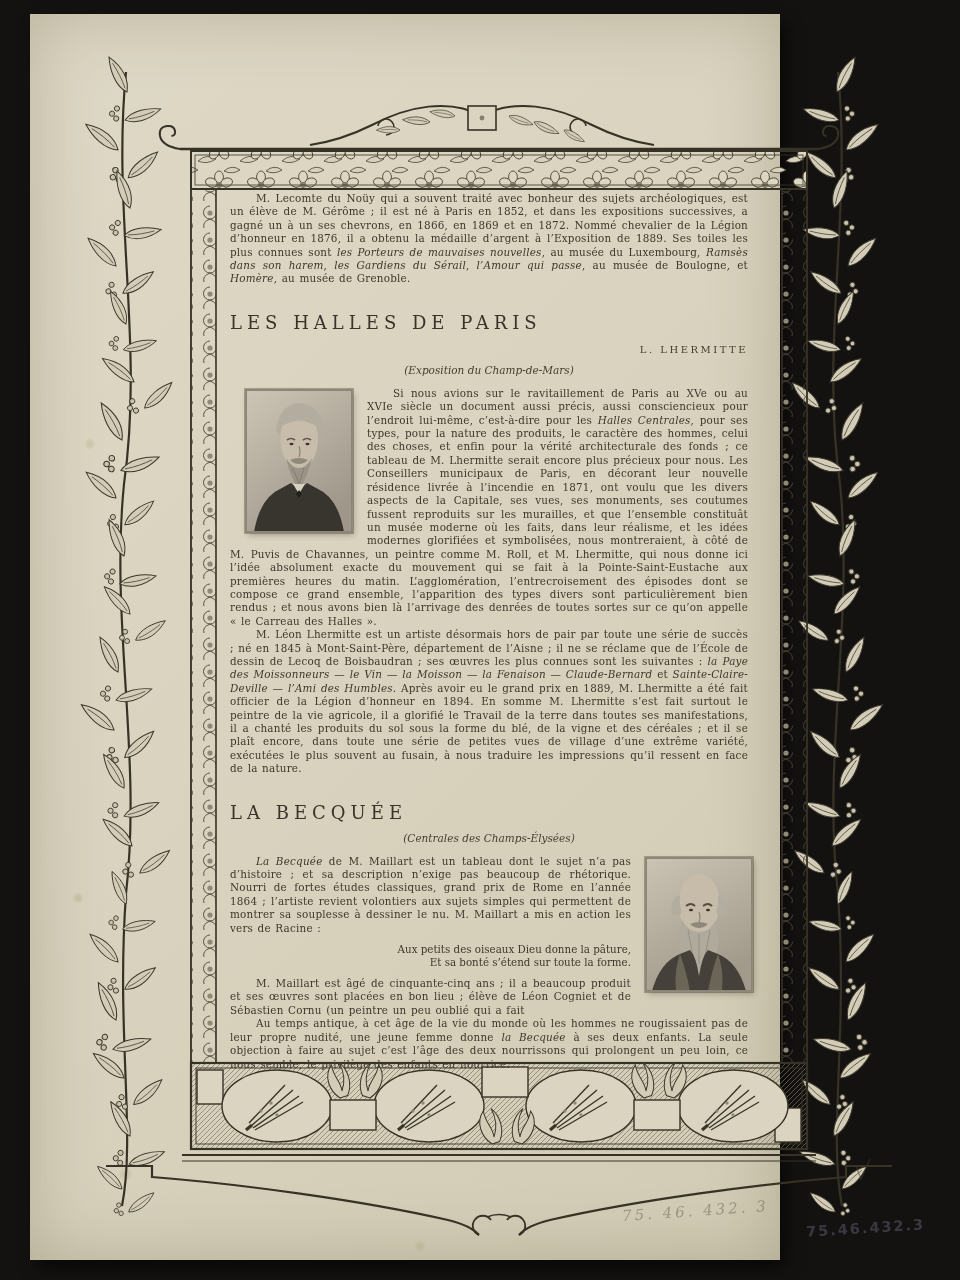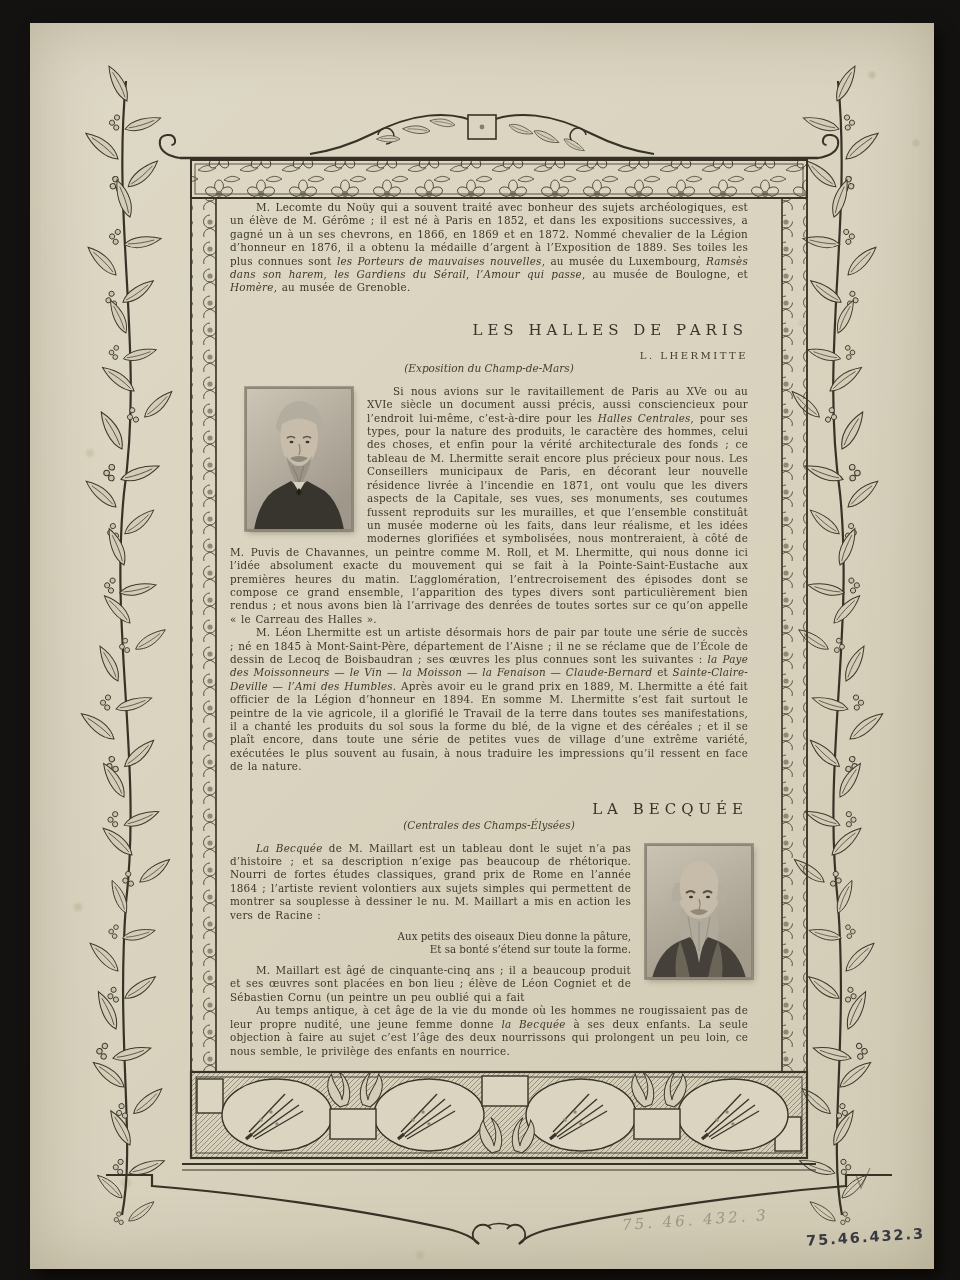--- a/index.html
+++ b/index.html
@@ -2,21 +2,21 @@
 <html><head>
 <meta charset="utf-8">
 <style>
   html,body{margin:0;padding:0;}
   body{
     width:960px;height:1280px;position:relative;overflow:hidden;
     background:#141210;
     font-family:"DejaVu Serif", serif;
   }
   .paper{
-    position:absolute;left:30px;top:23px;width:904px;height:1246px;
+    position:absolute;left:30px;top:14px;width:750px;height:1246px;
     background-color:#d9d3bf;
     background-image:
       radial-gradient(circle at 842px 52px, rgba(146,112,58,.20) 0 2px, rgba(146,112,58,0) 5px),
       radial-gradient(circle at 886px 120px, rgba(146,112,58,.16) 0 2px, rgba(146,112,58,0) 5px),
       radial-gradient(circle at 60px 430px, rgba(146,112,58,.15) 0 2px, rgba(146,112,58,0) 6px),
       radial-gradient(circle at 48px 884px, rgba(146,112,58,.18) 0 2px, rgba(146,112,58,0) 6px),
       radial-gradient(circle at 96px 1160px, rgba(146,112,58,.15) 0 3px, rgba(146,112,58,0) 7px),
       radial-gradient(circle at 652px 1086px, rgba(146,112,58,.14) 0 2px, rgba(146,112,58,0) 5px),
       radial-gradient(circle at 390px 1232px, rgba(146,112,58,.12) 0 2px, rgba(146,112,58,0) 6px),
       radial-gradient(circle at 772px 300px, rgba(146,112,58,.10) 0 2px, rgba(146,112,58,0) 5px),
@@ -35,28 +35,28 @@
 
   .content{
     position:absolute;left:200px;top:178px;width:518px;
     color:#3e382c;
   }
   p.body{
     margin:0;font-size:10.4px;line-height:13.4px;text-align:justify;
     text-indent:26px;letter-spacing:.2px;word-spacing:1px;
   }
   .title{
-    margin:26px 0 0 0;text-align:right;font-weight:normal;
-    font-size:15px;letter-spacing:5px;color:#39342a;
+    margin:26px 0 0 0;text-align:left;font-weight:normal;
+    font-size:18px;letter-spacing:5px;color:#39342a;
   }
   .artist{
     margin-top:11px;text-align:right;font-size:10px;letter-spacing:2.5px;color:#443e31;
   }
   .exhibition{
-    margin:1px 0 11px 0;text-align:center;font-style:italic;font-size:10.5px;color:#46402f;
+    margin:9px 0 11px 0;text-align:center;font-style:italic;font-size:10.5px;color:#46402f;
   }
   .flow{overflow:visible;}
   .flow::after{content:"";display:block;clear:both;}
   .portrait{position:relative;background:#b2ab9c;}
   .portrait.left{float:left;width:106px;height:142px;margin:3px 15px 6px 16px;}
   .portrait.right{float:right;width:106px;height:133px;margin:3px -4px 6px 15px;}
   .portrait{box-shadow:0 0 0 1px #918a7a, 0 0 0 2px rgba(60,55,43,.35), 2px 3px 6px rgba(40,34,20,.3);}
   .verse{
     margin:8px 0;text-align:right;font-size:10.3px;line-height:13px;color:#3e382c;
   }

